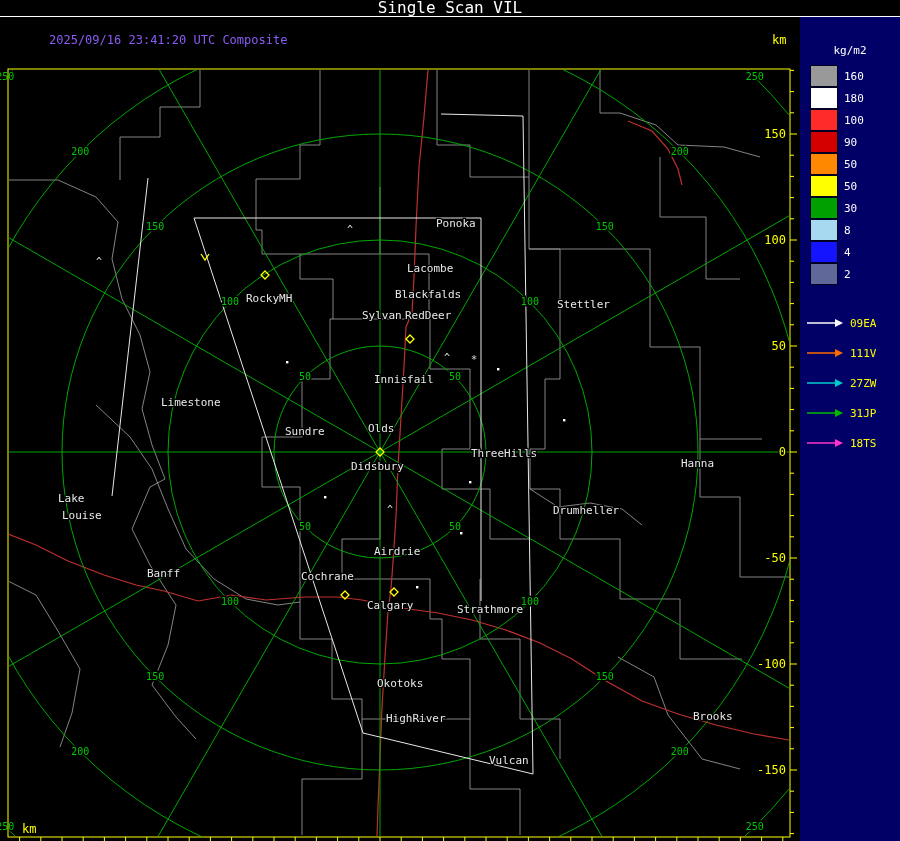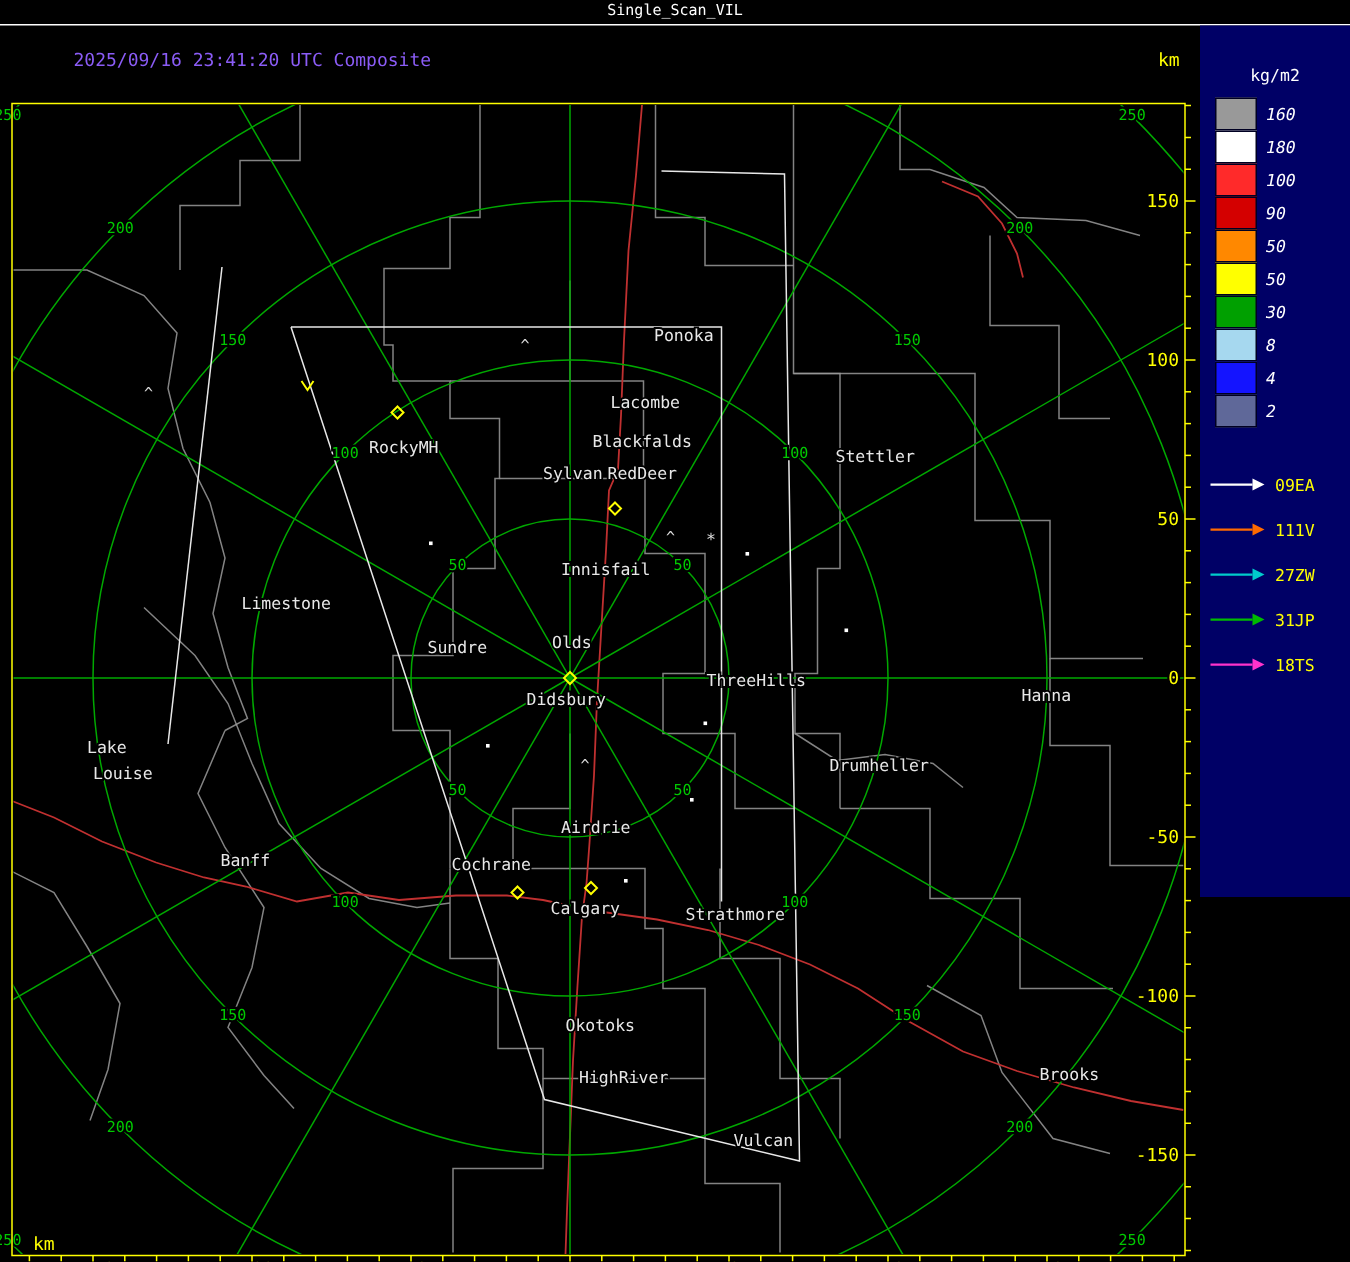--- a/index.html
+++ b/index.html
@@ -1,31 +1,31 @@
 <!DOCTYPE html>
 <html><head>
 <meta charset="utf-8">
 <style>
   html,body{margin:0;padding:0;background:#000;}
   body{width:900px;height:841px;position:relative;overflow:hidden;
        font-family:"DejaVu Sans Mono","Liberation Mono",monospace;}
   #titlebar{position:absolute;left:0;top:0;width:900px;height:16px;
-            border-bottom:1px solid #ffffff;color:#ffffff;font-size:10px;
+            border-bottom:1px solid #ffffff;color:#ffffff;font-size:16px;
             line-height:16px;text-align:center;z-index:4;}
   #timestamp{position:absolute;left:8px;top:33px;color:#8b5cf6;font-size:12px;z-index:3;margin-left:41px;}
   #km-top{position:absolute;left:772px;top:33px;color:#ffff00;font-size:12px;z-index:3;}
   #km-bottom{position:absolute;left:22px;top:822px;color:#ffff00;font-size:12px;z-index:3;}
   #plot-area{position:absolute;left:0;top:17px;width:800px;height:824px;z-index:1;}
   #map-svg{position:absolute;left:0;top:0;z-index:1;}
   #map-svg text{font-family:"DejaVu Sans Mono","Liberation Mono",monospace;}
-  #sidebar{position:absolute;left:800px;top:17px;width:100px;height:581px;
+  #sidebar{position:absolute;left:800px;top:17px;width:100px;height:824px;
            background:#000066;z-index:5;}
   #legend-unit{position:absolute;top:27px;left:0;width:100%;text-align:center;
                color:#ffffff;font-size:11px;}
-  #color-scale{position:absolute;top:48px;left:10px;font-style:italic;}
+  #color-scale{position:absolute;top:48px;left:10px;}
   .scale-row{display:flex;align-items:center;height:22px;}
   .swatch{width:28px;height:22px;border:1px solid #000022;box-sizing:border-box;}
   .scale-value{color:#ffffff;font-size:11px;margin-left:6px;}
   #radar-legend{position:absolute;top:300px;left:6px;}
   .radar-row{display:flex;align-items:flex-start;height:30px;}
   .radar-id{color:#ffff00;font-size:11px;margin-left:6px;}
 </style>
 </head>
 <body>
 

